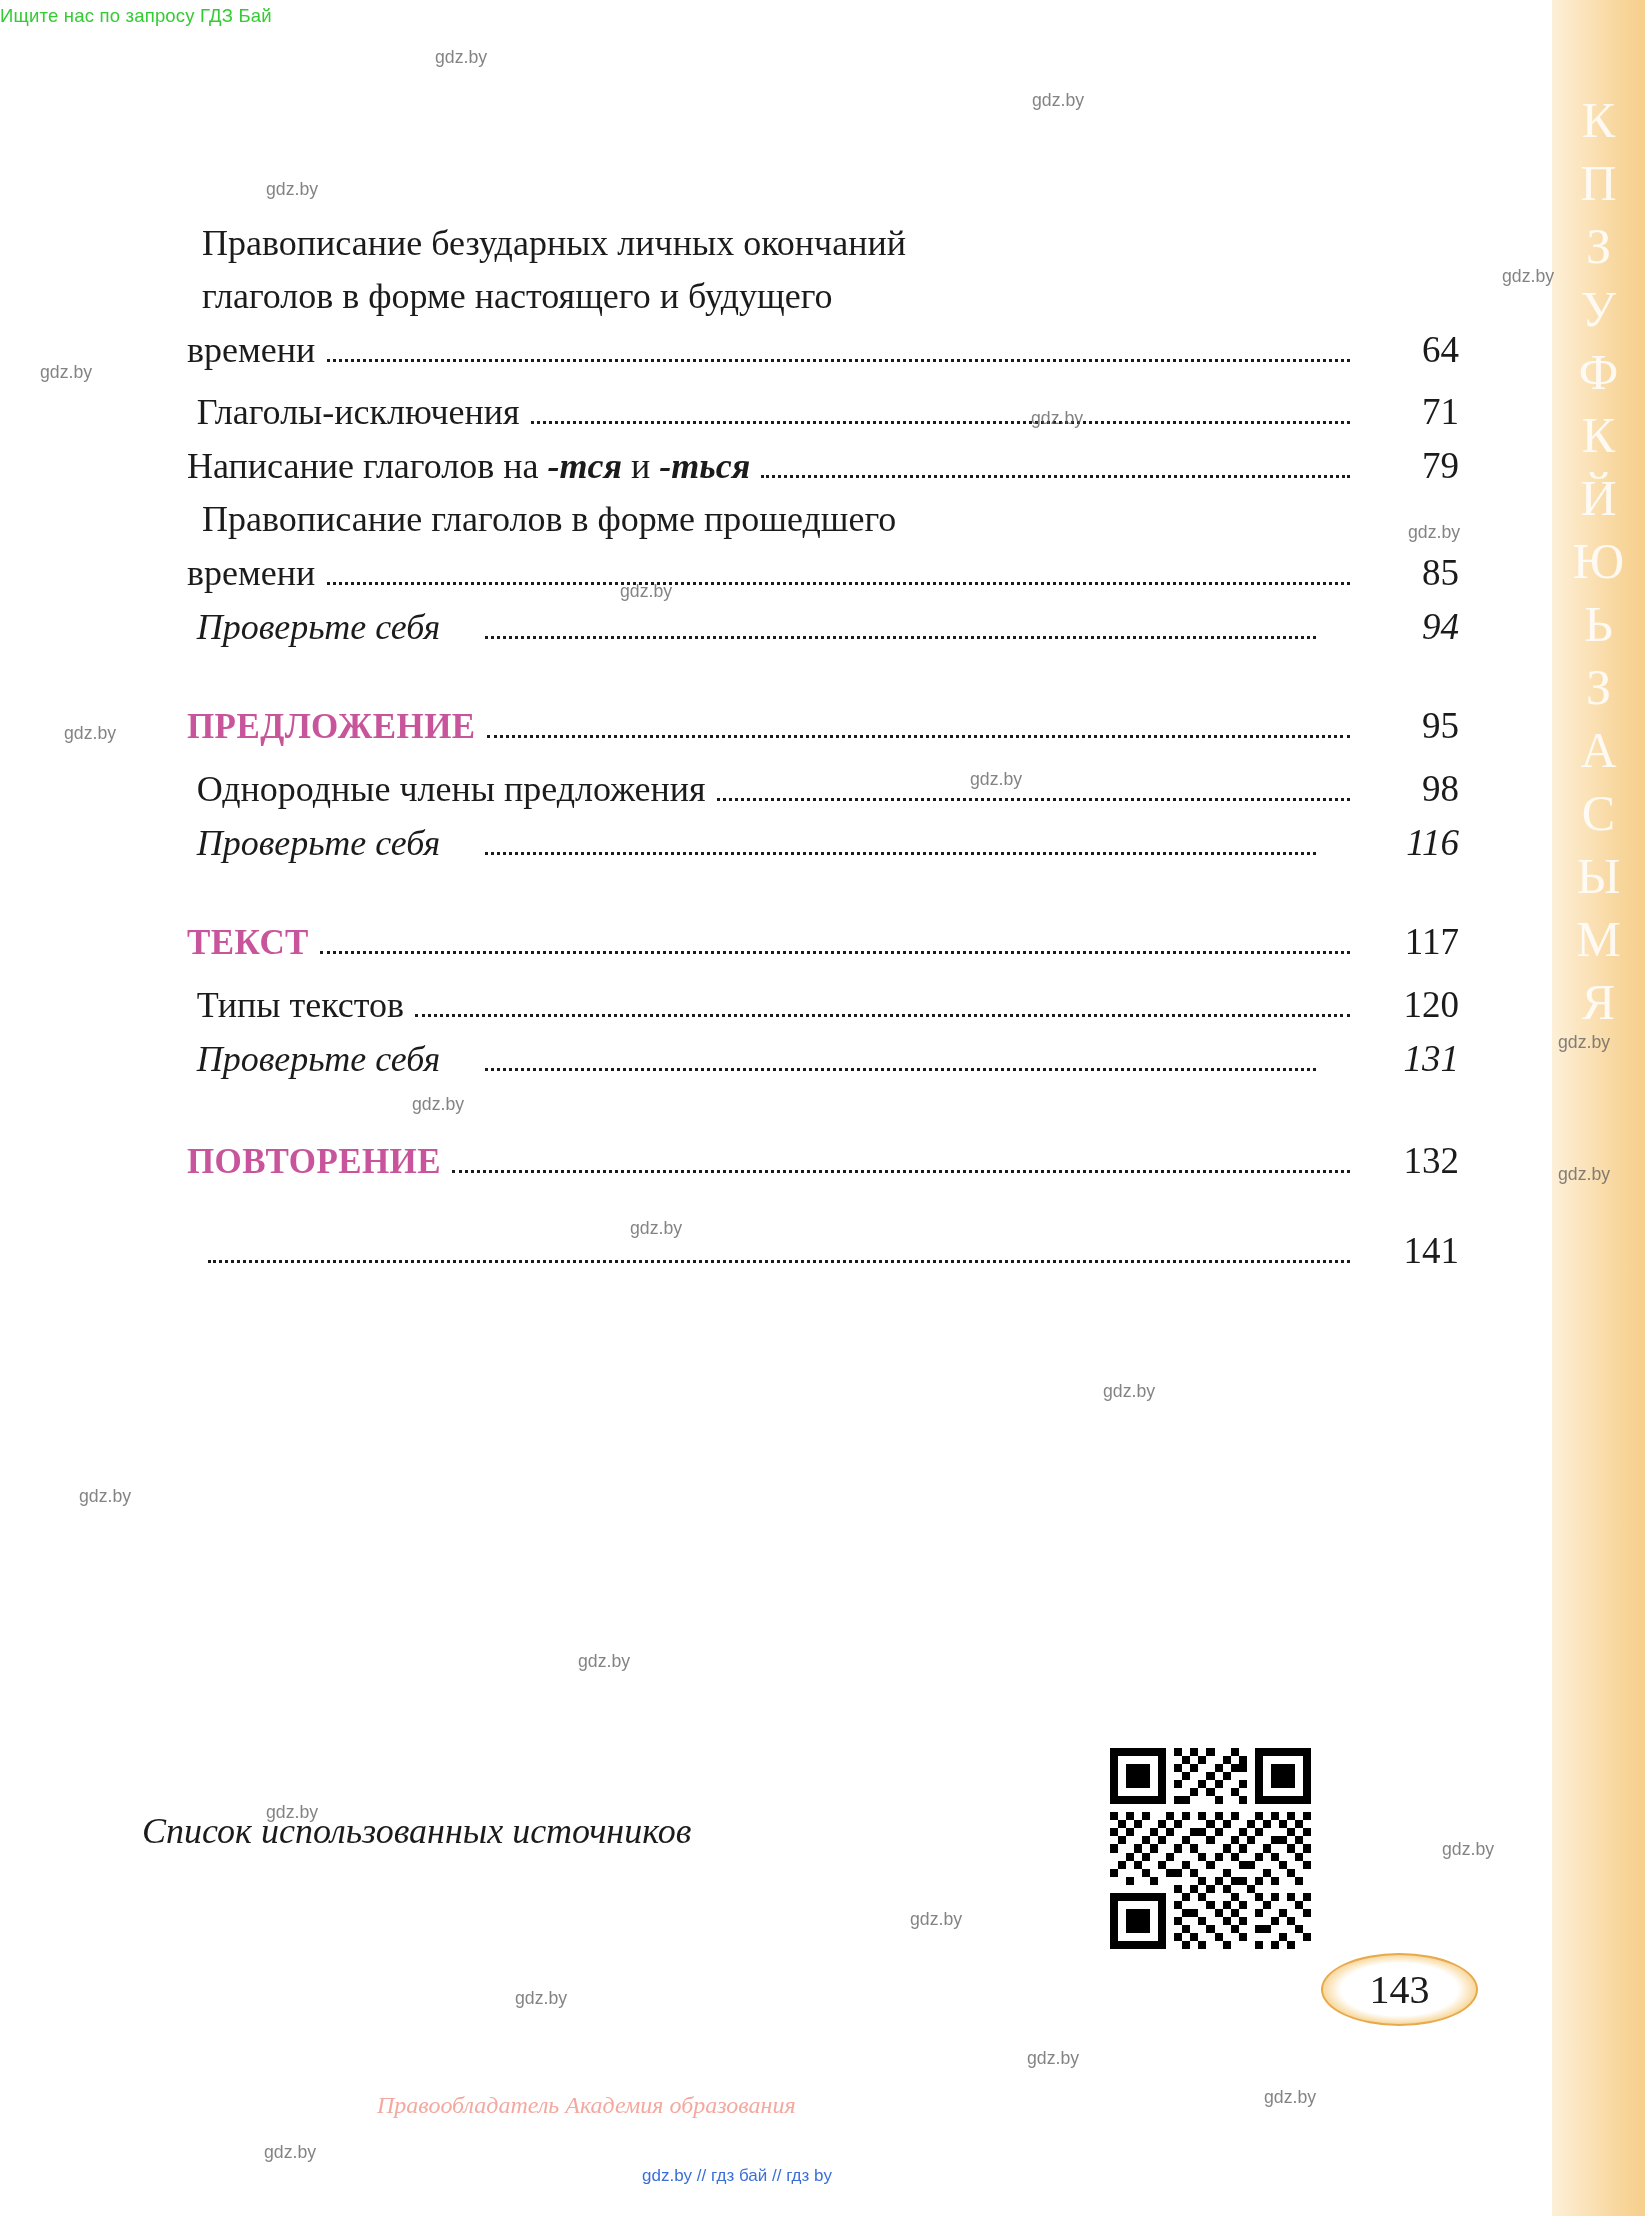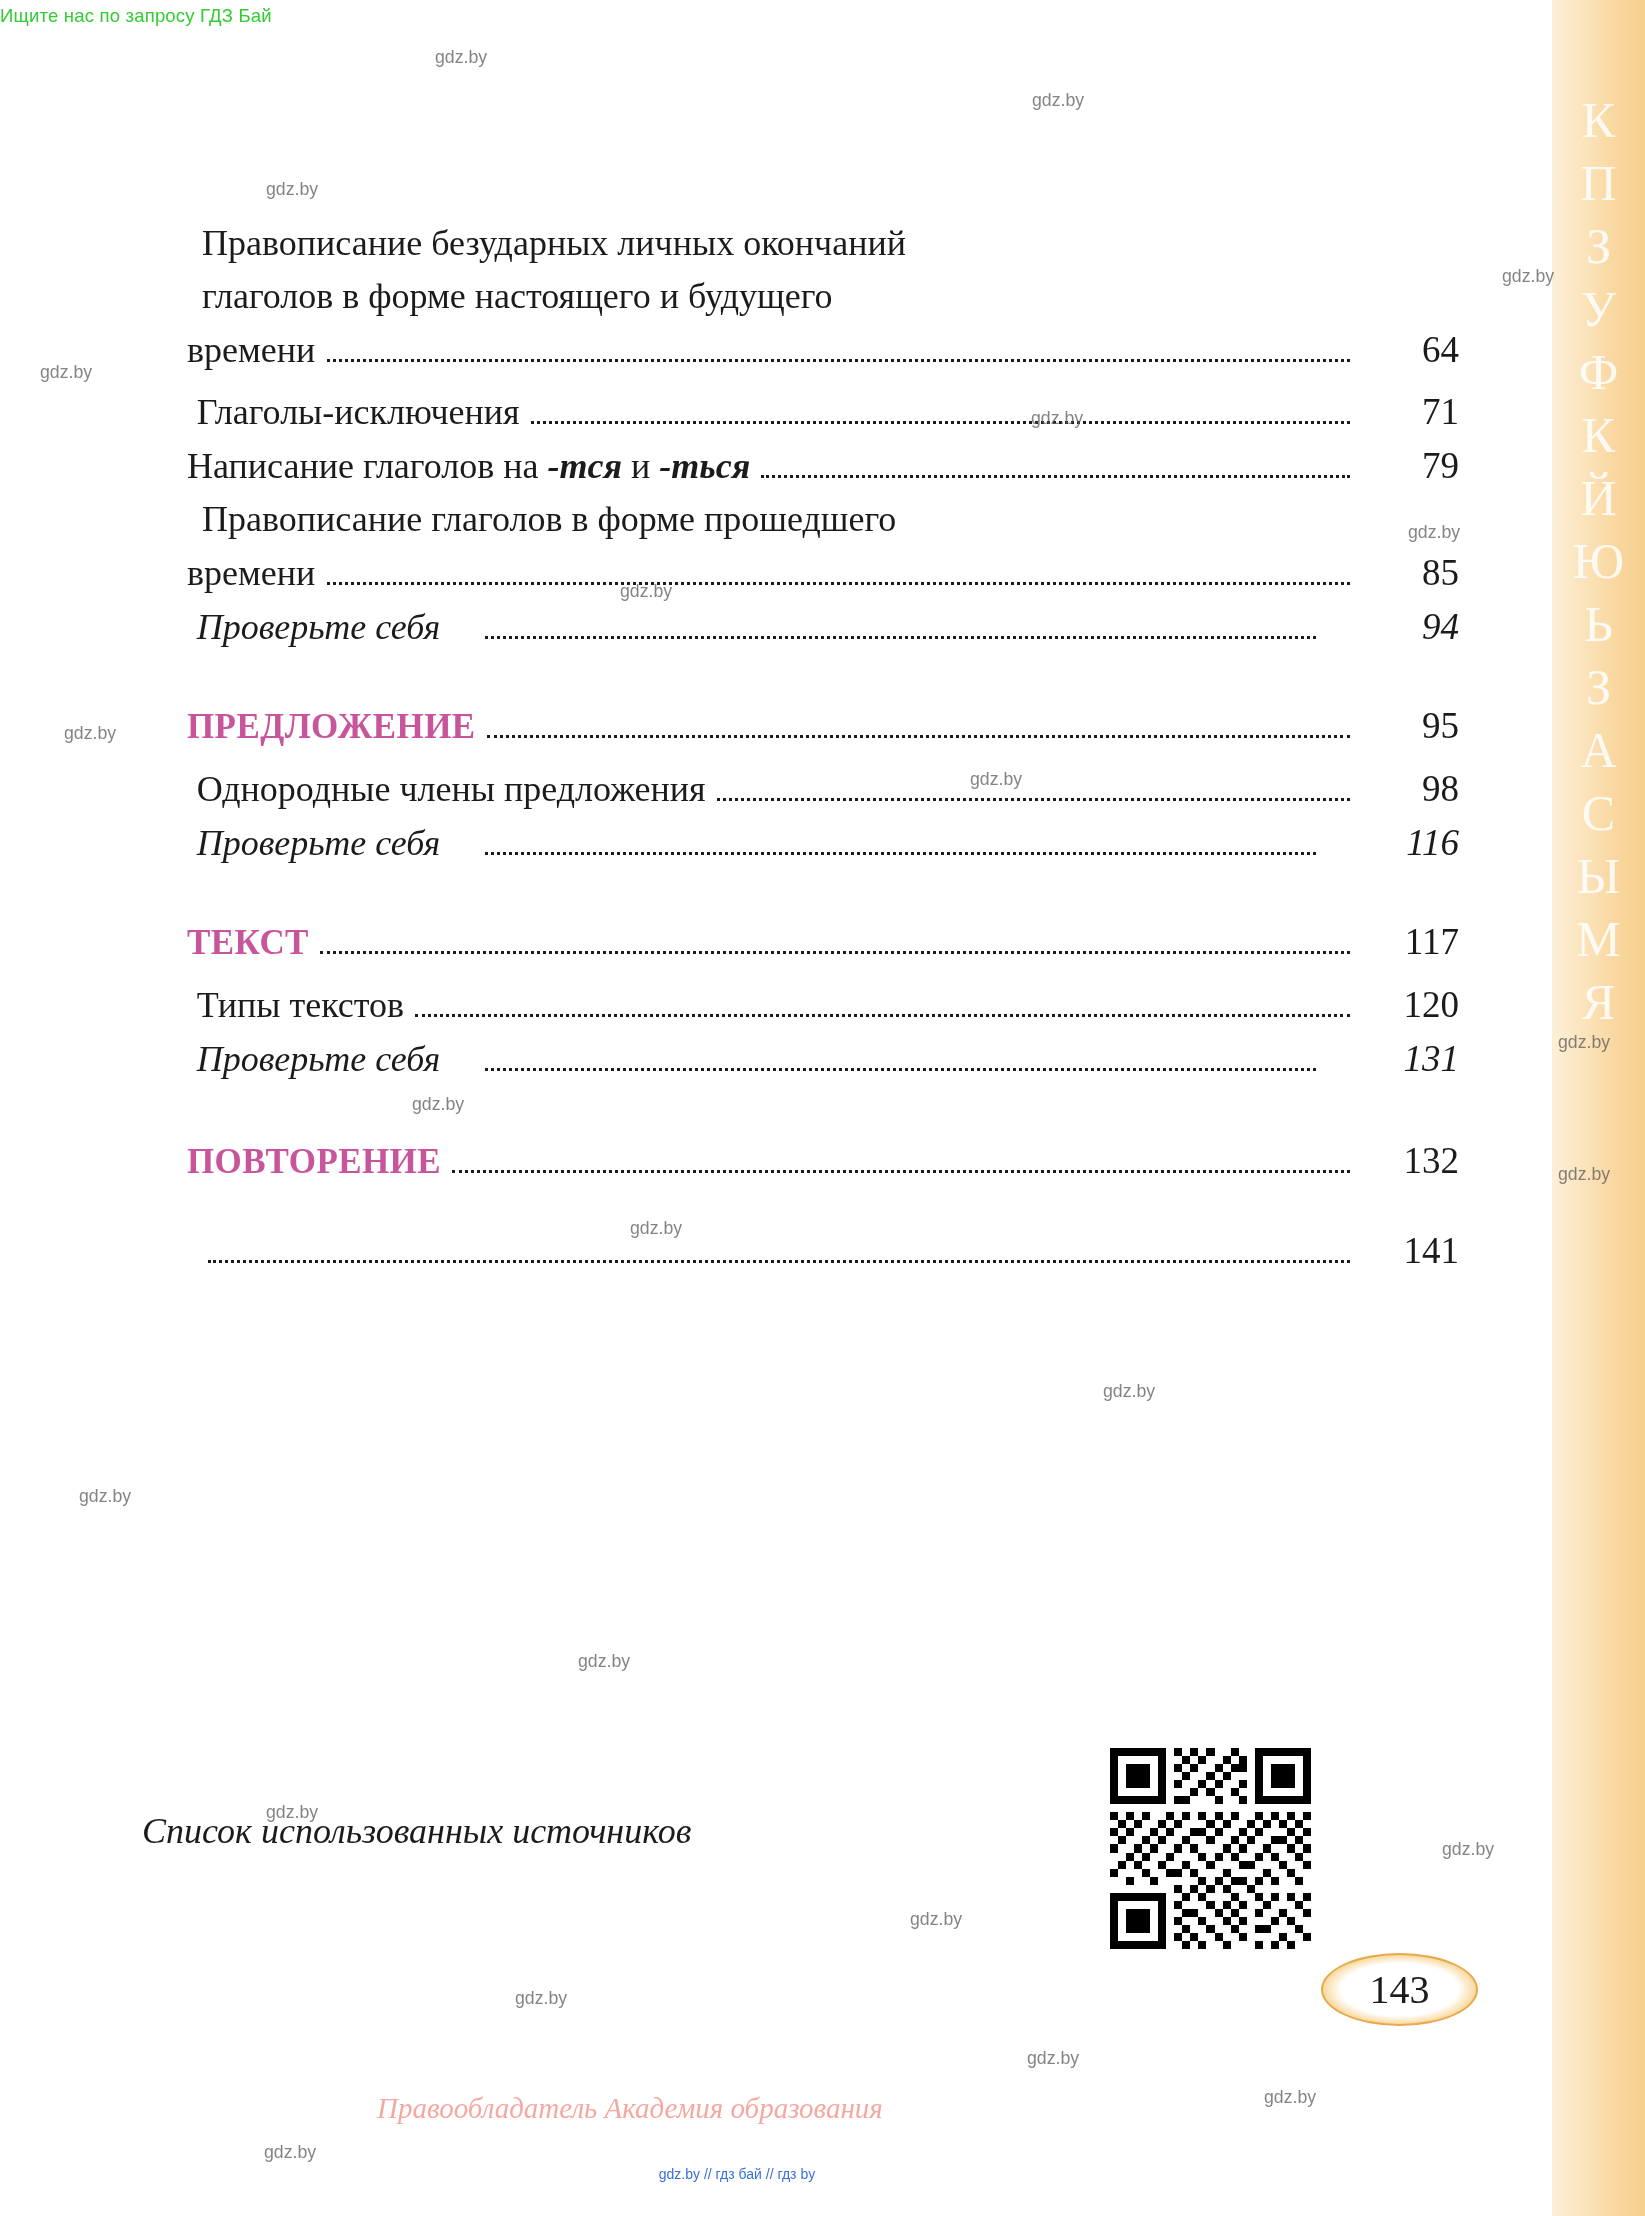--- a/index.html
+++ b/index.html
@@ -156,35 +156,35 @@
     justify-content: center;
     font-size: 40px;
     color: #1b1b1b;
   }
 
   
   .copyright {
     position: absolute;
     left: 377px;
     top: 2092px;
-    font-size: 29px;
+    font-size: 24px;
     font-style: italic;
     color: #f4a9a0;
     white-space: nowrap;
   }
 
   
   .footer {
     position: absolute;
     left: 0;
     top: 2166px;
     width: 1474px;
     text-align: center;
     font-family: "Liberation Sans", sans-serif;
-    font-size: 14px;
+    font-size: 17px;
     color: #3a6fd8;
   }
   .footer .sep { color: #3a6fd8; }
 </style>
 </head>
 <body>
 
 <div class="page">
 
   <div class="right-strip">

